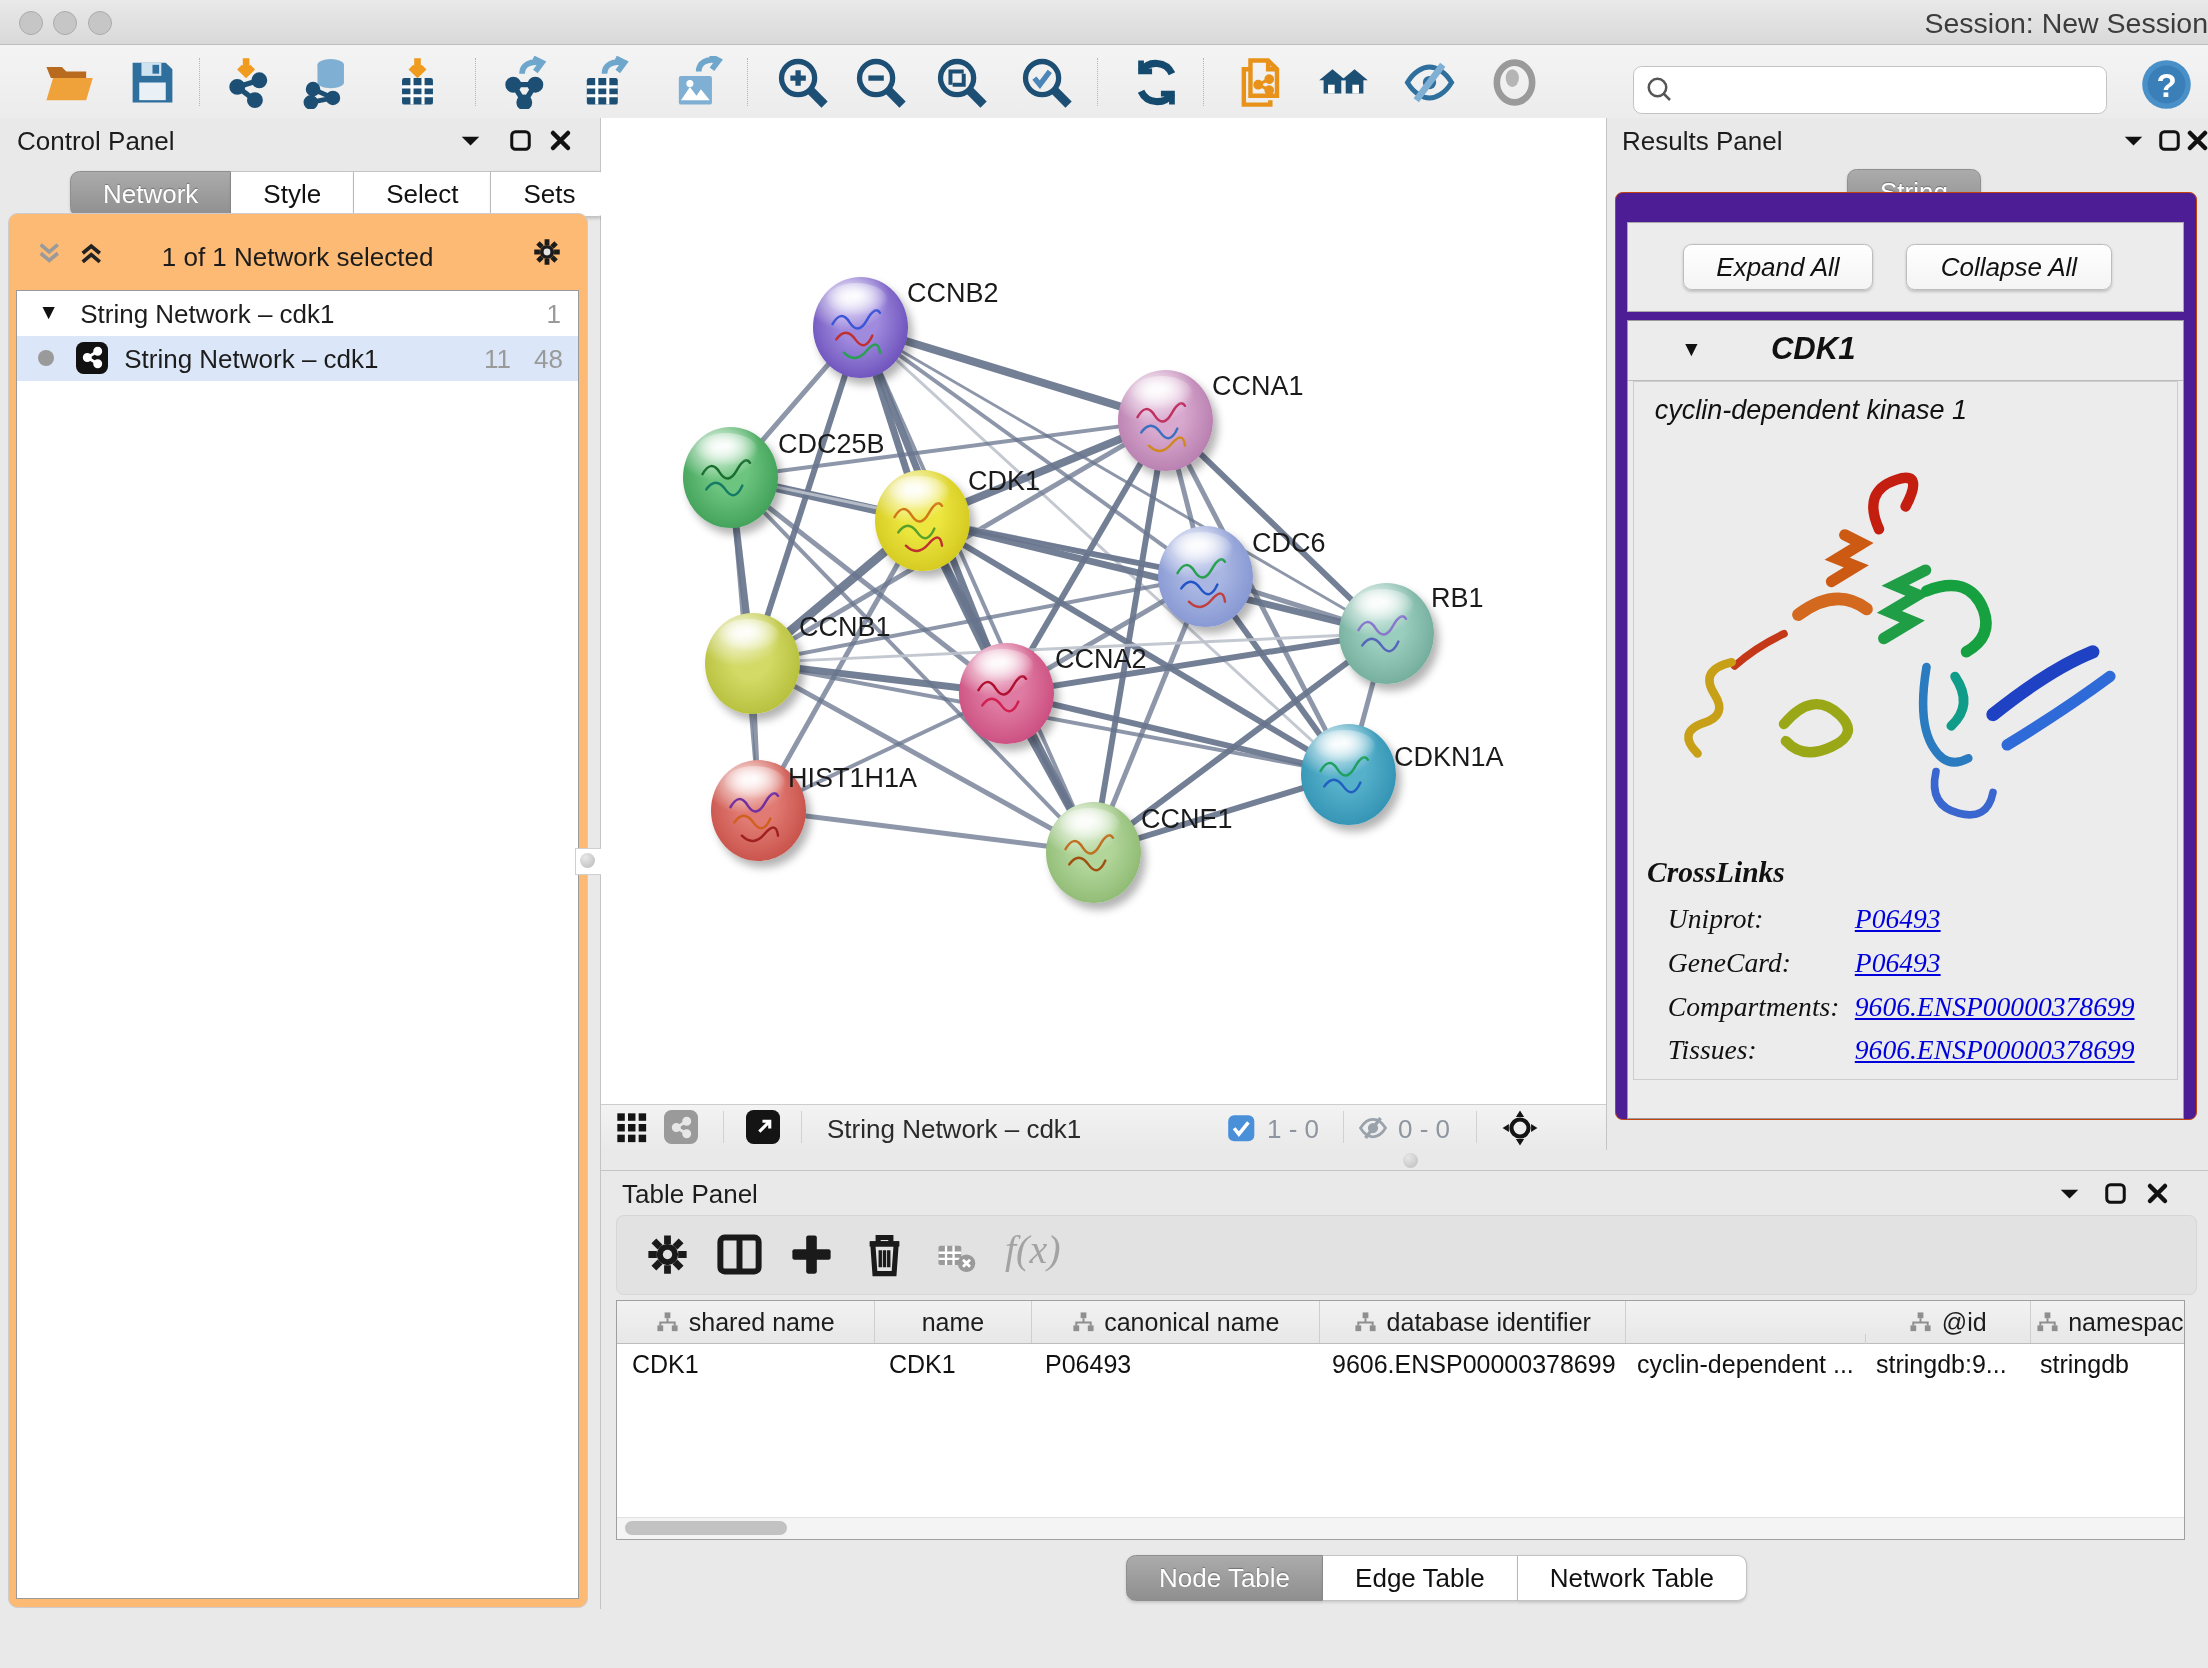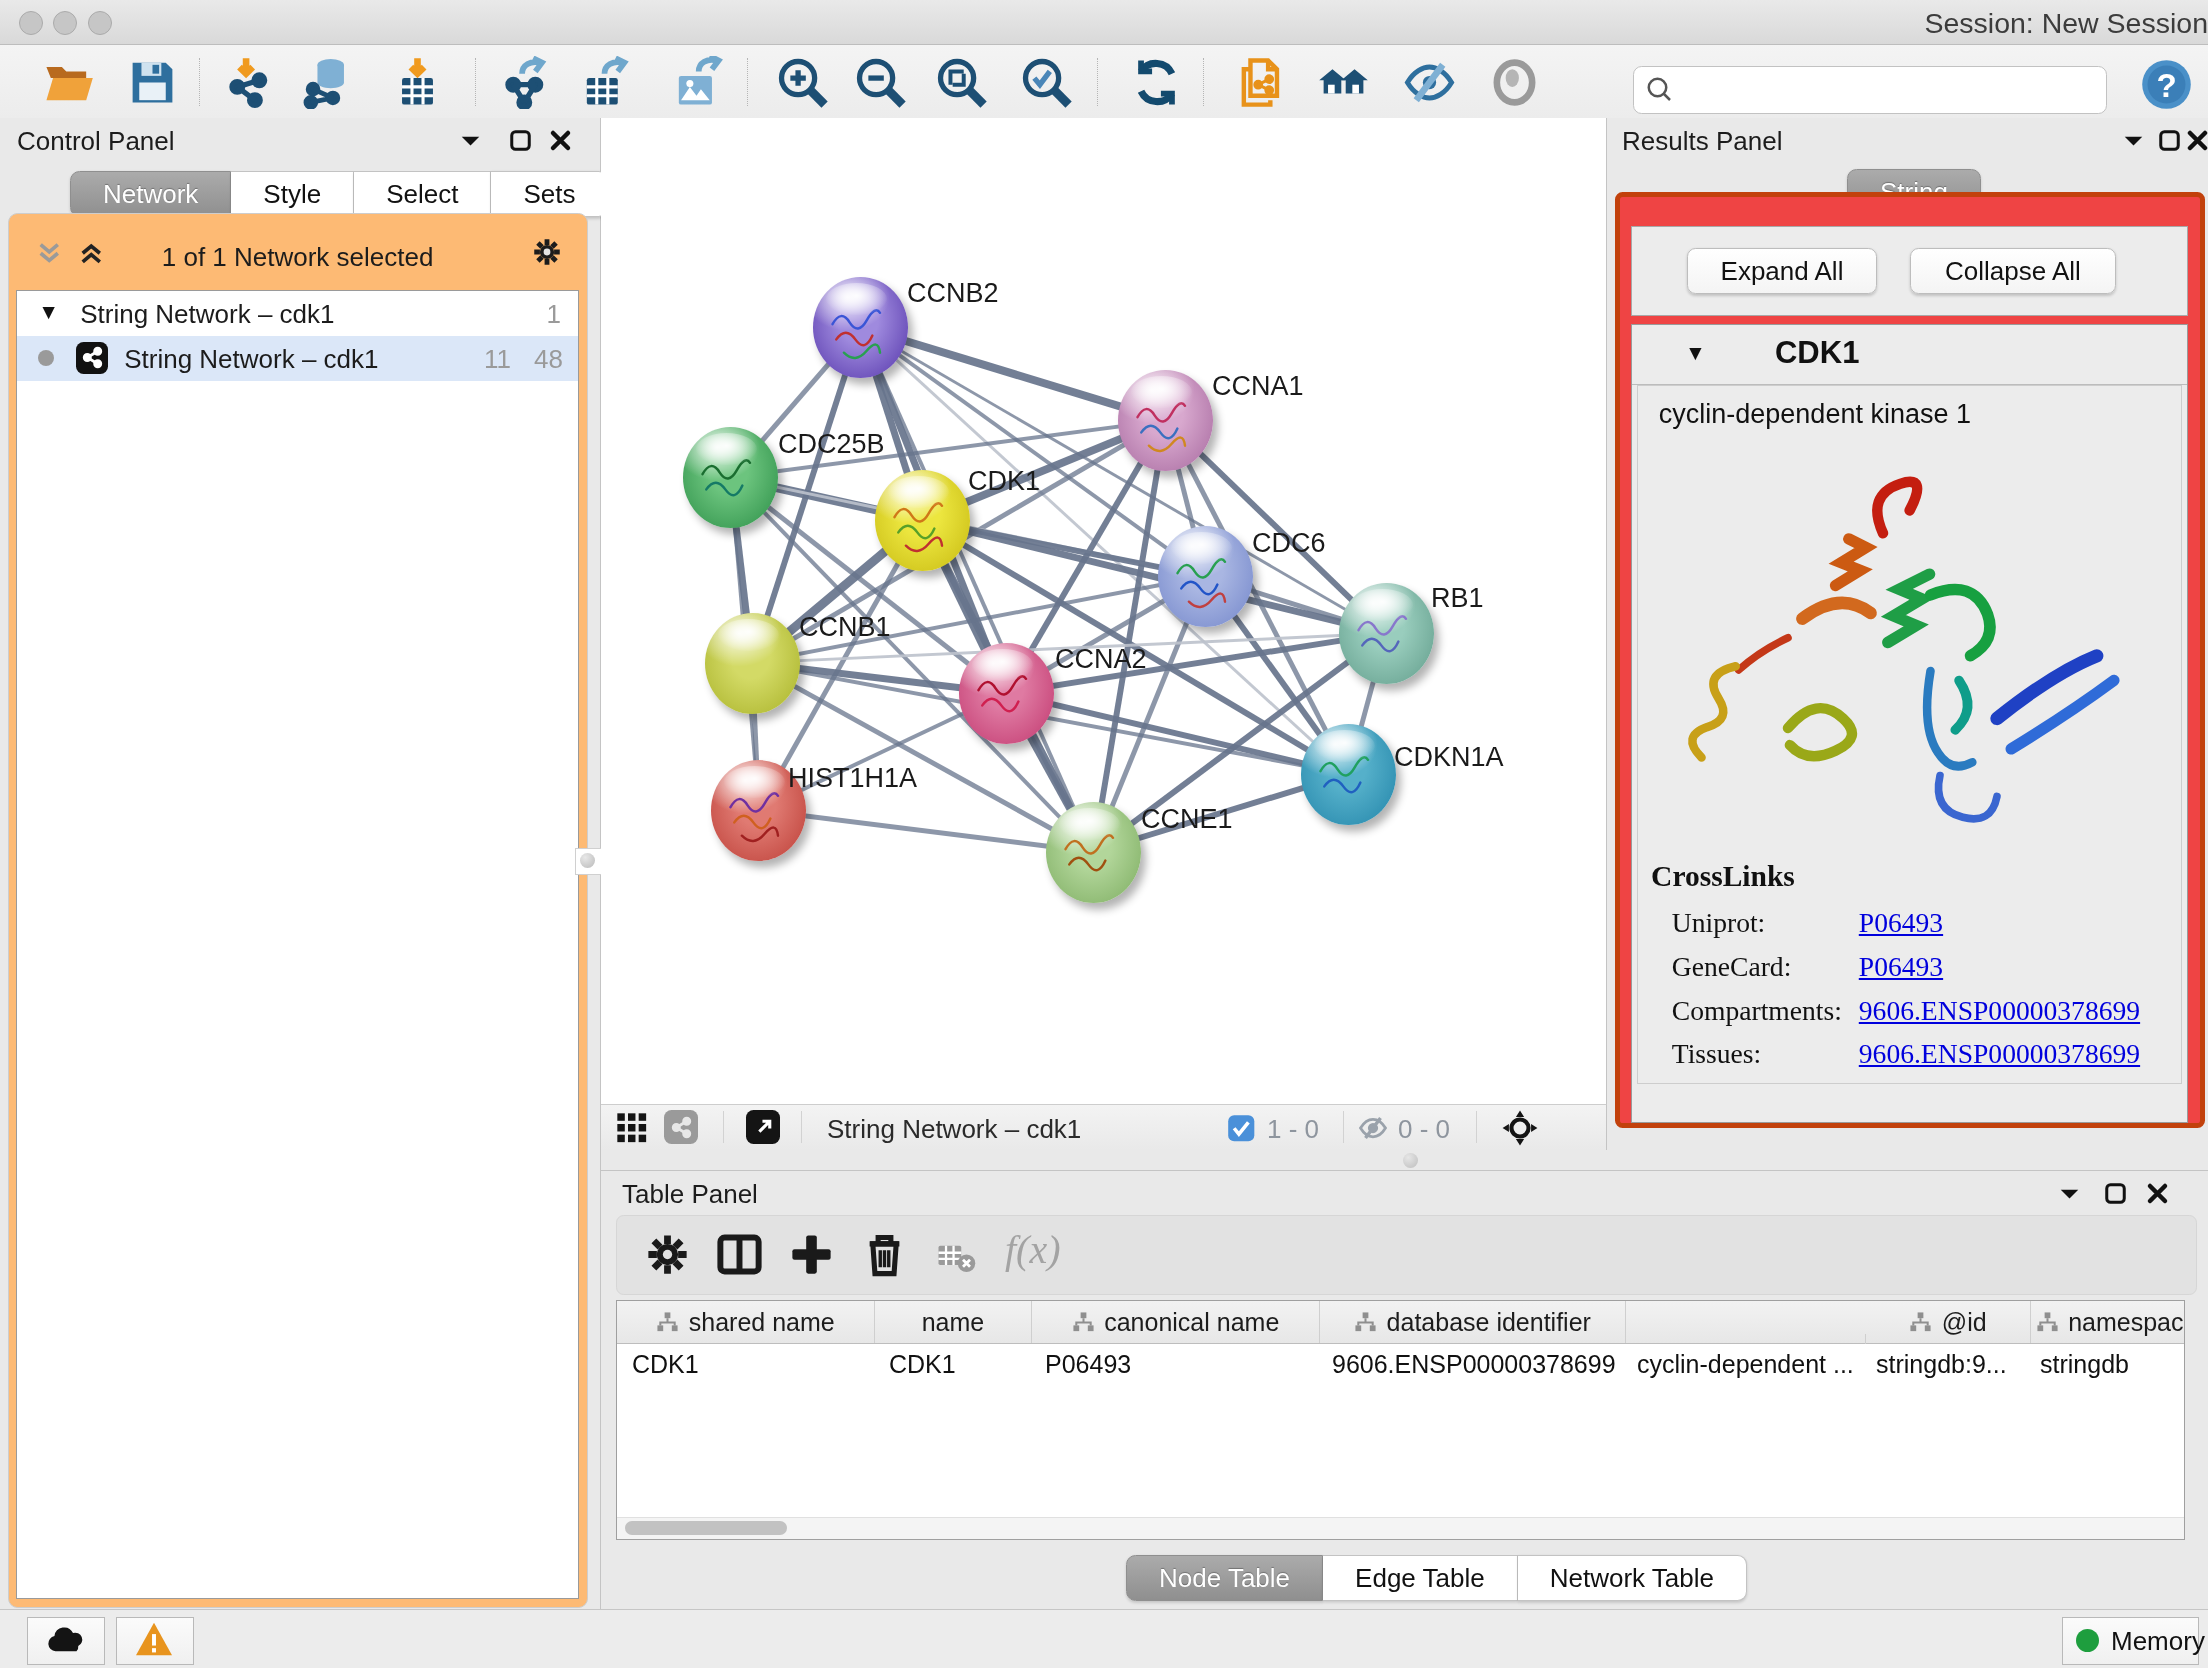--- a/index.html
+++ b/index.html
@@ -48,21 +48,21 @@
   .nb-div{position:absolute;top:5.7px;height:32px;border-left:1px solid #d2d2d2;}
   .nb-txt{position:absolute;top:8.6px;font-size:26px;color:#9aa0a8;}
   .nb-title{position:absolute;top:8.6px;font-size:26px;color:#2a2a2a;}
   .blkicon{position:absolute;width:34px;height:34px;border-radius:7.6px;background:#141414;}
   
   .split-dot{position:absolute;width:25px;height:25px;background:#fff;border:1px solid #d0d0d0;}
   .split-dot i{position:absolute;left:3.8px;top:3.8px;width:15px;height:15px;border-radius:50%;background:radial-gradient(circle at 35% 30%,#e8e8e8,#b9b9b9);display:block;}
   .hdot{position:absolute;width:15px;height:15px;border-radius:50%;background:radial-gradient(circle at 35% 30%,#e6e6e6,#bdbdbd);}
   
   #results{position:absolute;left:1607px;top:118px;width:601px;height:1491px;background:#e9e9e9;}
-  .rp-outer{position:absolute;left:7.6px;top:74px;width:580px;height:926px;background:#ef4444;border:5px solid #c2410c;border-radius:7.6px;}
+  .rp-outer{position:absolute;left:7.6px;top:74px;width:580px;height:926px;background:#4c1d95;border:1px solid #c2410c;border-radius:7.6px;font-style:italic;}
   .rp-btnbox{position:absolute;left:11.4px;top:28.5px;right:11.4px;height:88px;border:1px solid #a8a8a8;background:#ececec;}
   .btn{position:absolute;height:44px;line-height:44px;background:linear-gradient(#fff,#f4f4f4);border:1px solid #bdbdbd;border-radius:8.6px;font-size:26px;color:#111;text-align:center;box-shadow:0 1.9px 2.9px rgba(0,0,0,.18);cursor:pointer;}
   .rp-entry{position:absolute;left:11.4px;top:127px;right:11.4px;height:797px;border:1px solid #9a9a9a;background:#ececec;}
   .rp-ehead{position:absolute;left:0;top:0;right:0;height:59px;border-bottom:1px solid #bcbcbc;}
   .rp-body{position:absolute;left:4.8px;top:60px;right:4.8px;bottom:38px;border:1px solid #cdcdcd;background:#ececec;overflow:hidden;}
   .xl-label{position:absolute;left:34px;font-family:"Liberation Serif",serif;font-size:27.6px;color:#111;}
   .xl-val{position:absolute;left:221px;font-family:"Liberation Serif",serif;font-size:27.6px;color:#0000dd;text-decoration:underline;cursor:pointer;}
   
   #tablepanel{position:absolute;left:601px;top:1170px;width:1607px;height:439px;background:#e9e9e9;border-top:1px solid #c4c4c4;}
   .tp-toolbar{position:absolute;left:15px;top:44px;right:11.4px;height:78px;background:#e2e2e2;border:1px solid #d6d6d6;border-radius:7.6px;}
@@ -723,33 +723,15 @@
         </div>
     </div>
 
     <div class="seg" style="left:525px;top:384px">
       <div class="tab active">Node Table</div>
       <div class="tab">Edge Table</div>
       <div class="tab">Network Table</div>
     </div>
   </div>
 
-  <div id="statusbar">
-    <div class="sb-btn" style="left:27px;width:76px">
-      <svg style="position:absolute;left:17px;top:5.7px" width="42" height="32" viewBox="0 0 24 18">
-          <path d="M6 16a4.4 4.4 0 0 1-.6-8.7A5.6 5.6 0 0 1 16 5.6 4 4 0 0 1 19 13a3.6 3.6 0 0 1-1 3z" fill="#141414"></path>
-        </svg>
-    </div>
-    <div class="sb-btn" style="left:116px;width:76px">
-      <svg style="position:absolute;left:17px;top:3.8px" width="40" height="36" viewBox="0 0 24 22">
-          <path d="M12 1L23 21H1z" fill="#e8941e"></path>
-          <rect x="10.8" y="8" width="2.4" height="7" fill="#fff"></rect>
-          <rect x="10.8" y="16.6" width="2.4" height="2.6" fill="#fff"></rect>
-        </svg>
-    </div>
-    <div class="sb-btn" style="left:2062px;width:135px">
-      <span class="memdot"></span>
-      <span class="memtxt">Memory</span>
-    </div>
-  </div>
 
 </div>
 
 
 </body></html>

